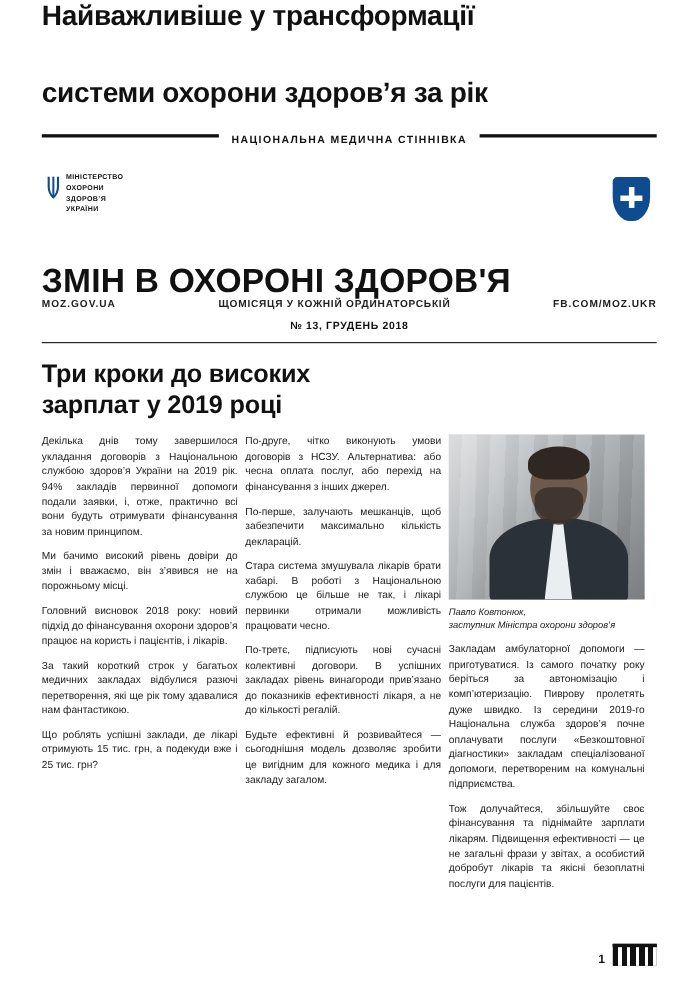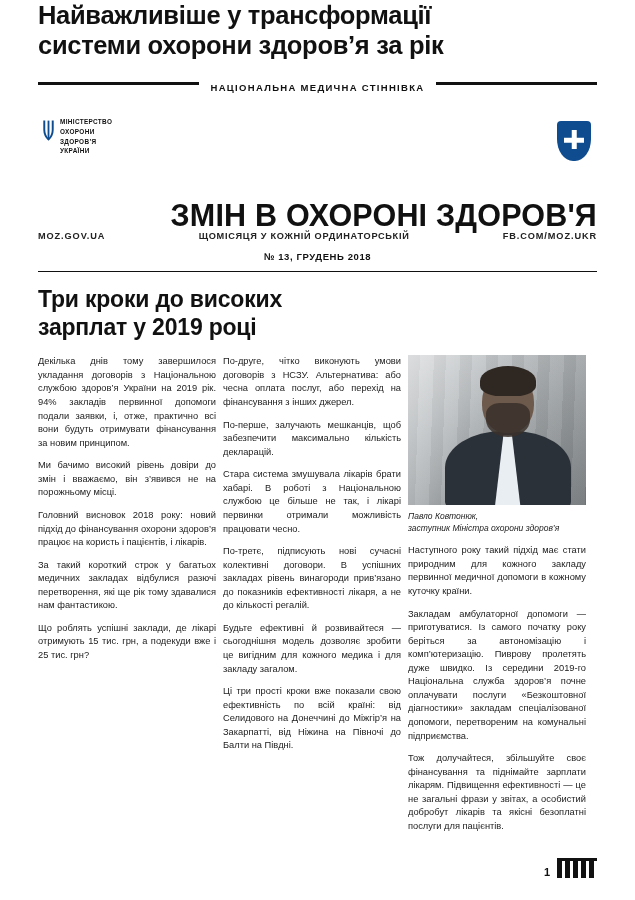--- a/index.html
+++ b/index.html
@@ -23,21 +23,21 @@
   }
 
   
   .top-headline {
     font-size: 25.5px;
     font-weight: bold;
     line-height: 1.18;
     letter-spacing: -0.3px;
     color: #111;
   }
-  .top-headline .l2 { display: block; }
+  .top-headline .l2 { display: block; margin-top: 40px; }
 
   
   .kicker-row {
     display: flex;
     align-items: flex-start;
     margin-top: 22px;
     margin-bottom: 8px;
   }
   .kicker-rule {
     flex: 1 1 auto;
@@ -83,21 +83,21 @@
   .big-title {
     text-align: center;
     font-size: 48px;
     font-weight: bold;
     letter-spacing: 1px;
     line-height: 1;
     padding-top: 14px;
     color: #111;
   }
   .sub-title {
-    text-align: right;
+    text-align: left;
     font-size: 30.5px;
     font-weight: bold;
     letter-spacing: 0.2px;
     line-height: 1;
     margin-top: 7px;
     color: #111;
   }
   .shield {
     position: absolute;
     right: 6px;
@@ -342,37 +342,35 @@
       <p class="body">За такий короткий строк у багатьох медичних закладах відбулися разючі перетворення, які ще рік тому здавалися нам фантастикою.</p>
       <p class="body">Що роблять успішні заклади, де лікарі отримують 15 тис. грн, а подекуди вже і 25 тис. грн?</p>
     </div>
 
     <div class="col col2">
       <p class="body">По-друге, чітко виконують умови договорів з НСЗУ. Альтернатива: або чесна оплата послуг, або перехід на фінансування з інших джерел.</p>
       <p class="body">По-перше, залучають мешканців, щоб забезпечити максимально кількість декларацій.</p>
       <p class="body">Стара система змушувала лікарів брати хабарі. В роботі з Національною службою це більше не так, і лікарі первинки отримали можливість працювати чесно.</p>
       <p class="body">По-третє, підписують нові сучасні колективні договори. В успішних закладах рівень винагороди прив’язано до показників ефективності лікаря, а не до кількості регалій.</p>
       <p class="body">Будьте ефективні й розвивайтеся — сьогоднішня модель дозволяє зробити це вигідним для кожного медика і для закладу загалом.</p>
-      <p class="body">Ці три прості кроки вже показали свою ефективність по всій країні: від Селидового на Донеччині до Міжгір’я на Закарпатті, від Ніжина на Півночі до Балти на Півдні.</p>
     </div>
 
     <div class="col col3">
       <div class="photo">
         <div class="bg-wall"></div>
         <div class="body-sh"></div>
         <div class="shirt"></div>
         <div class="head"></div>
         <div class="hair"></div>
         <div class="beard"></div>
       </div>
       <div class="caption">
         <div class="nm">Павло Ковтонюк,</div>
         <div>заступник Міністра охорони здоров’я</div>
       </div>
-      <p class="body">Наступного року такий підхід має стати природним для кожного закладу первинної медичної допомоги в кожному куточку країни.</p>
       <p class="body">Закладам амбулаторної допомоги — приготуватися. Із самого початку року беріться за автономізацію і комп’ютеризацію. Пиврову пролетять дуже швидко. Із середини 2019-го Національна служба здоров’я почне оплачувати послуги «Безкоштовної діагностики» закладам спеціалізованої допомоги, перетвореним на комунальні підприємства.</p>
       <p class="body">Тож долучайтеся, збільшуйте своє фінансування та піднімайте зарплати лікарям. Підвищення ефективності — це не загальні фрази у звітах, а особистий добробут лікарів та якісні безоплатні послуги для пацієнтів.</p>
     </div>
 
   </div>
 
   <div class="footer">
     <div class="page-num">1</div>
     <div class="footer-mark"></div>
   </div>

